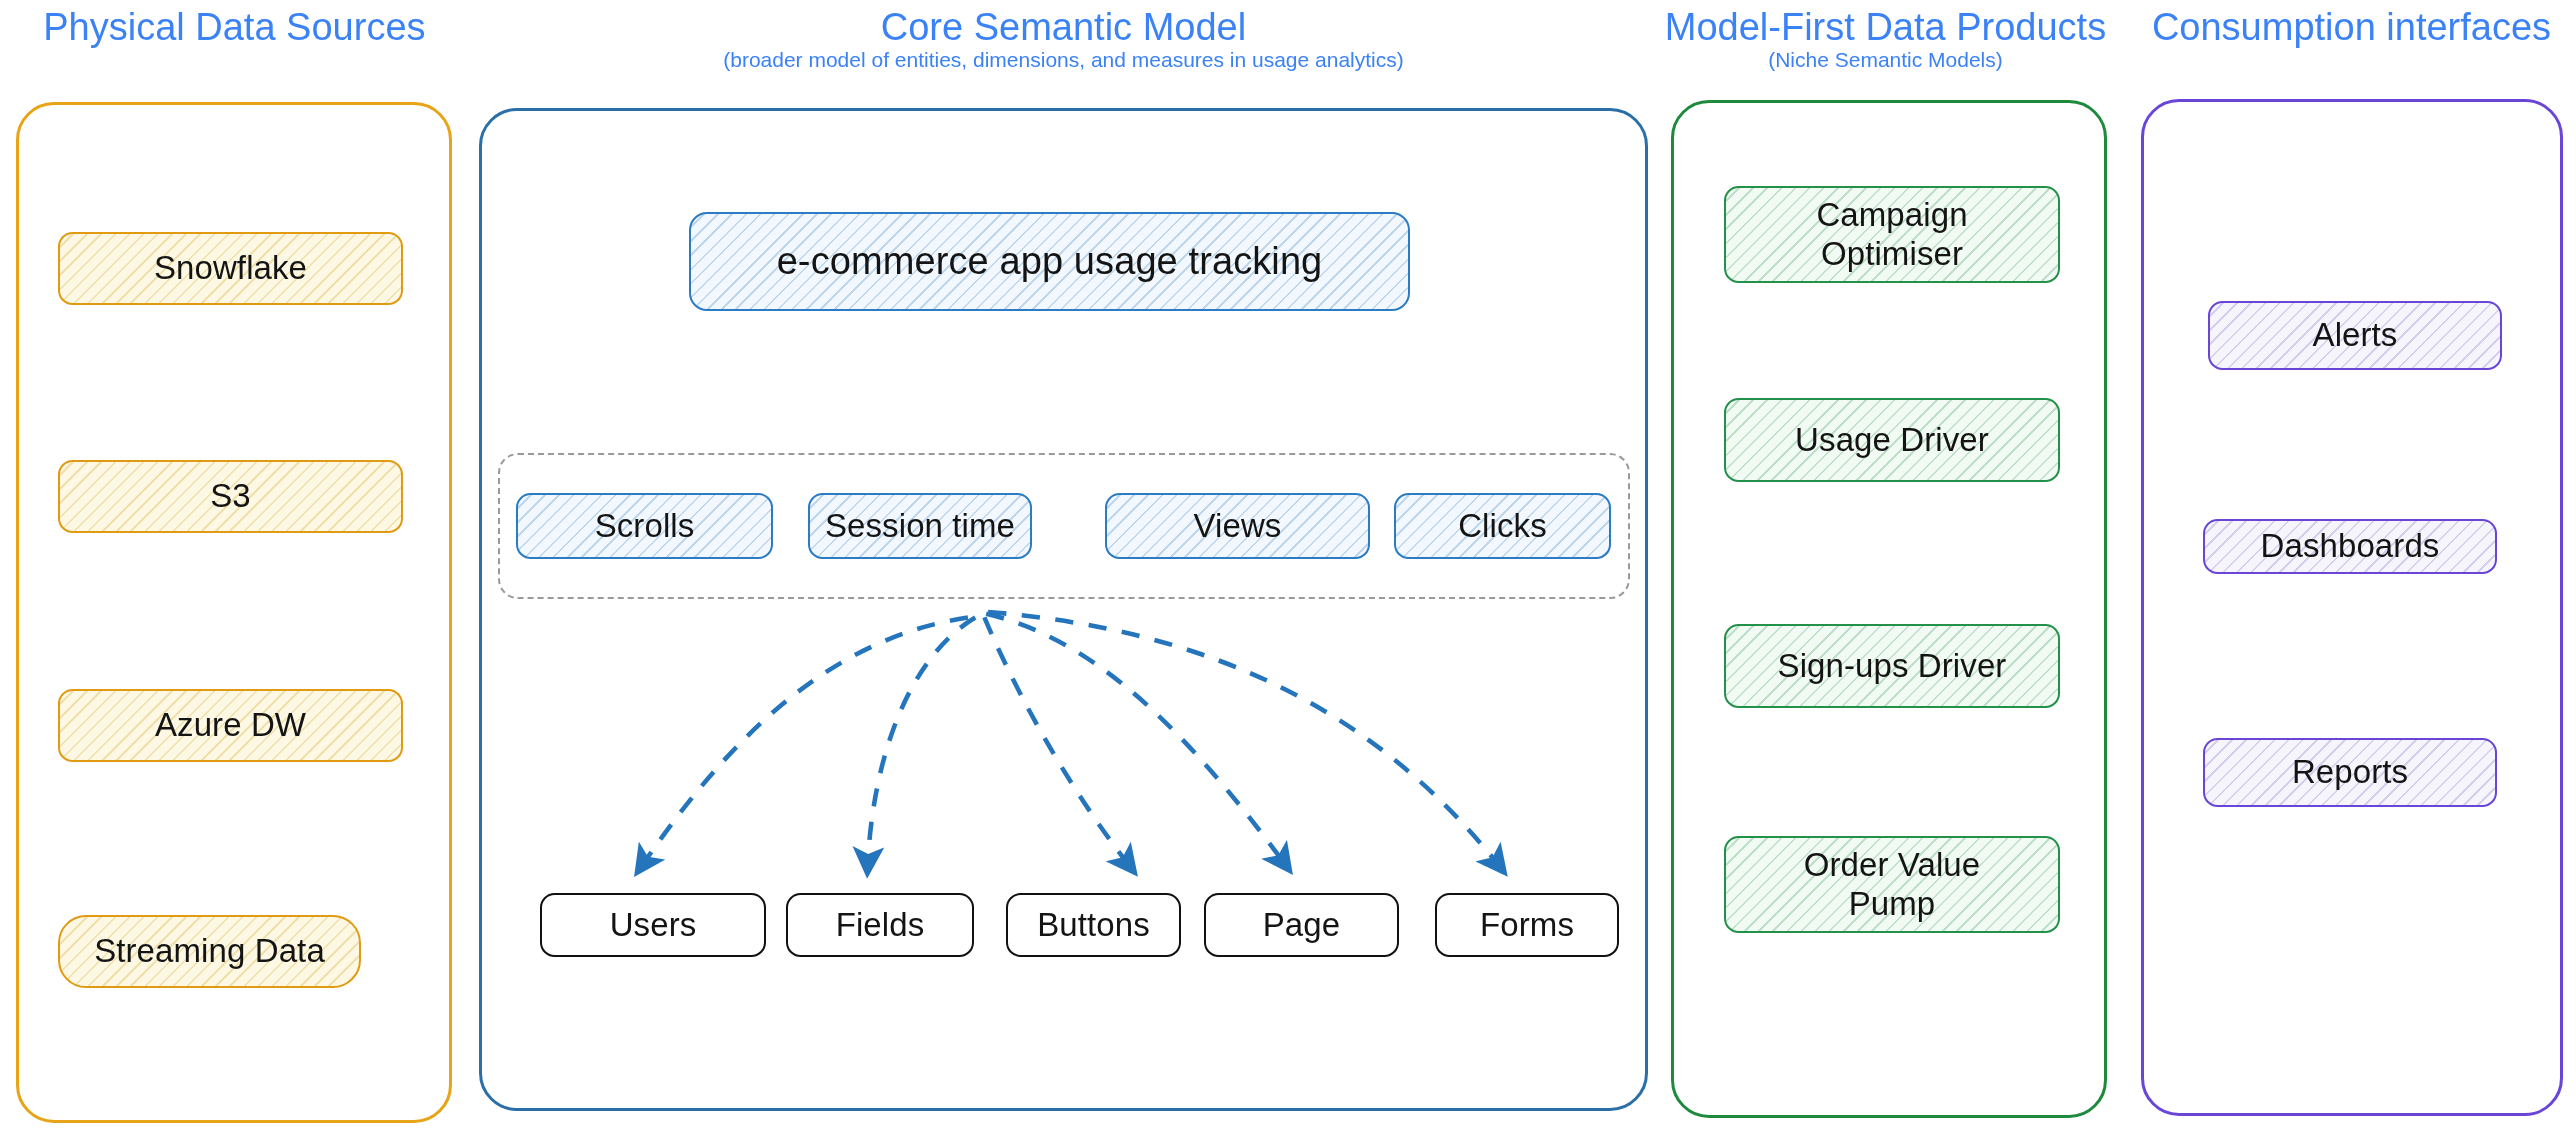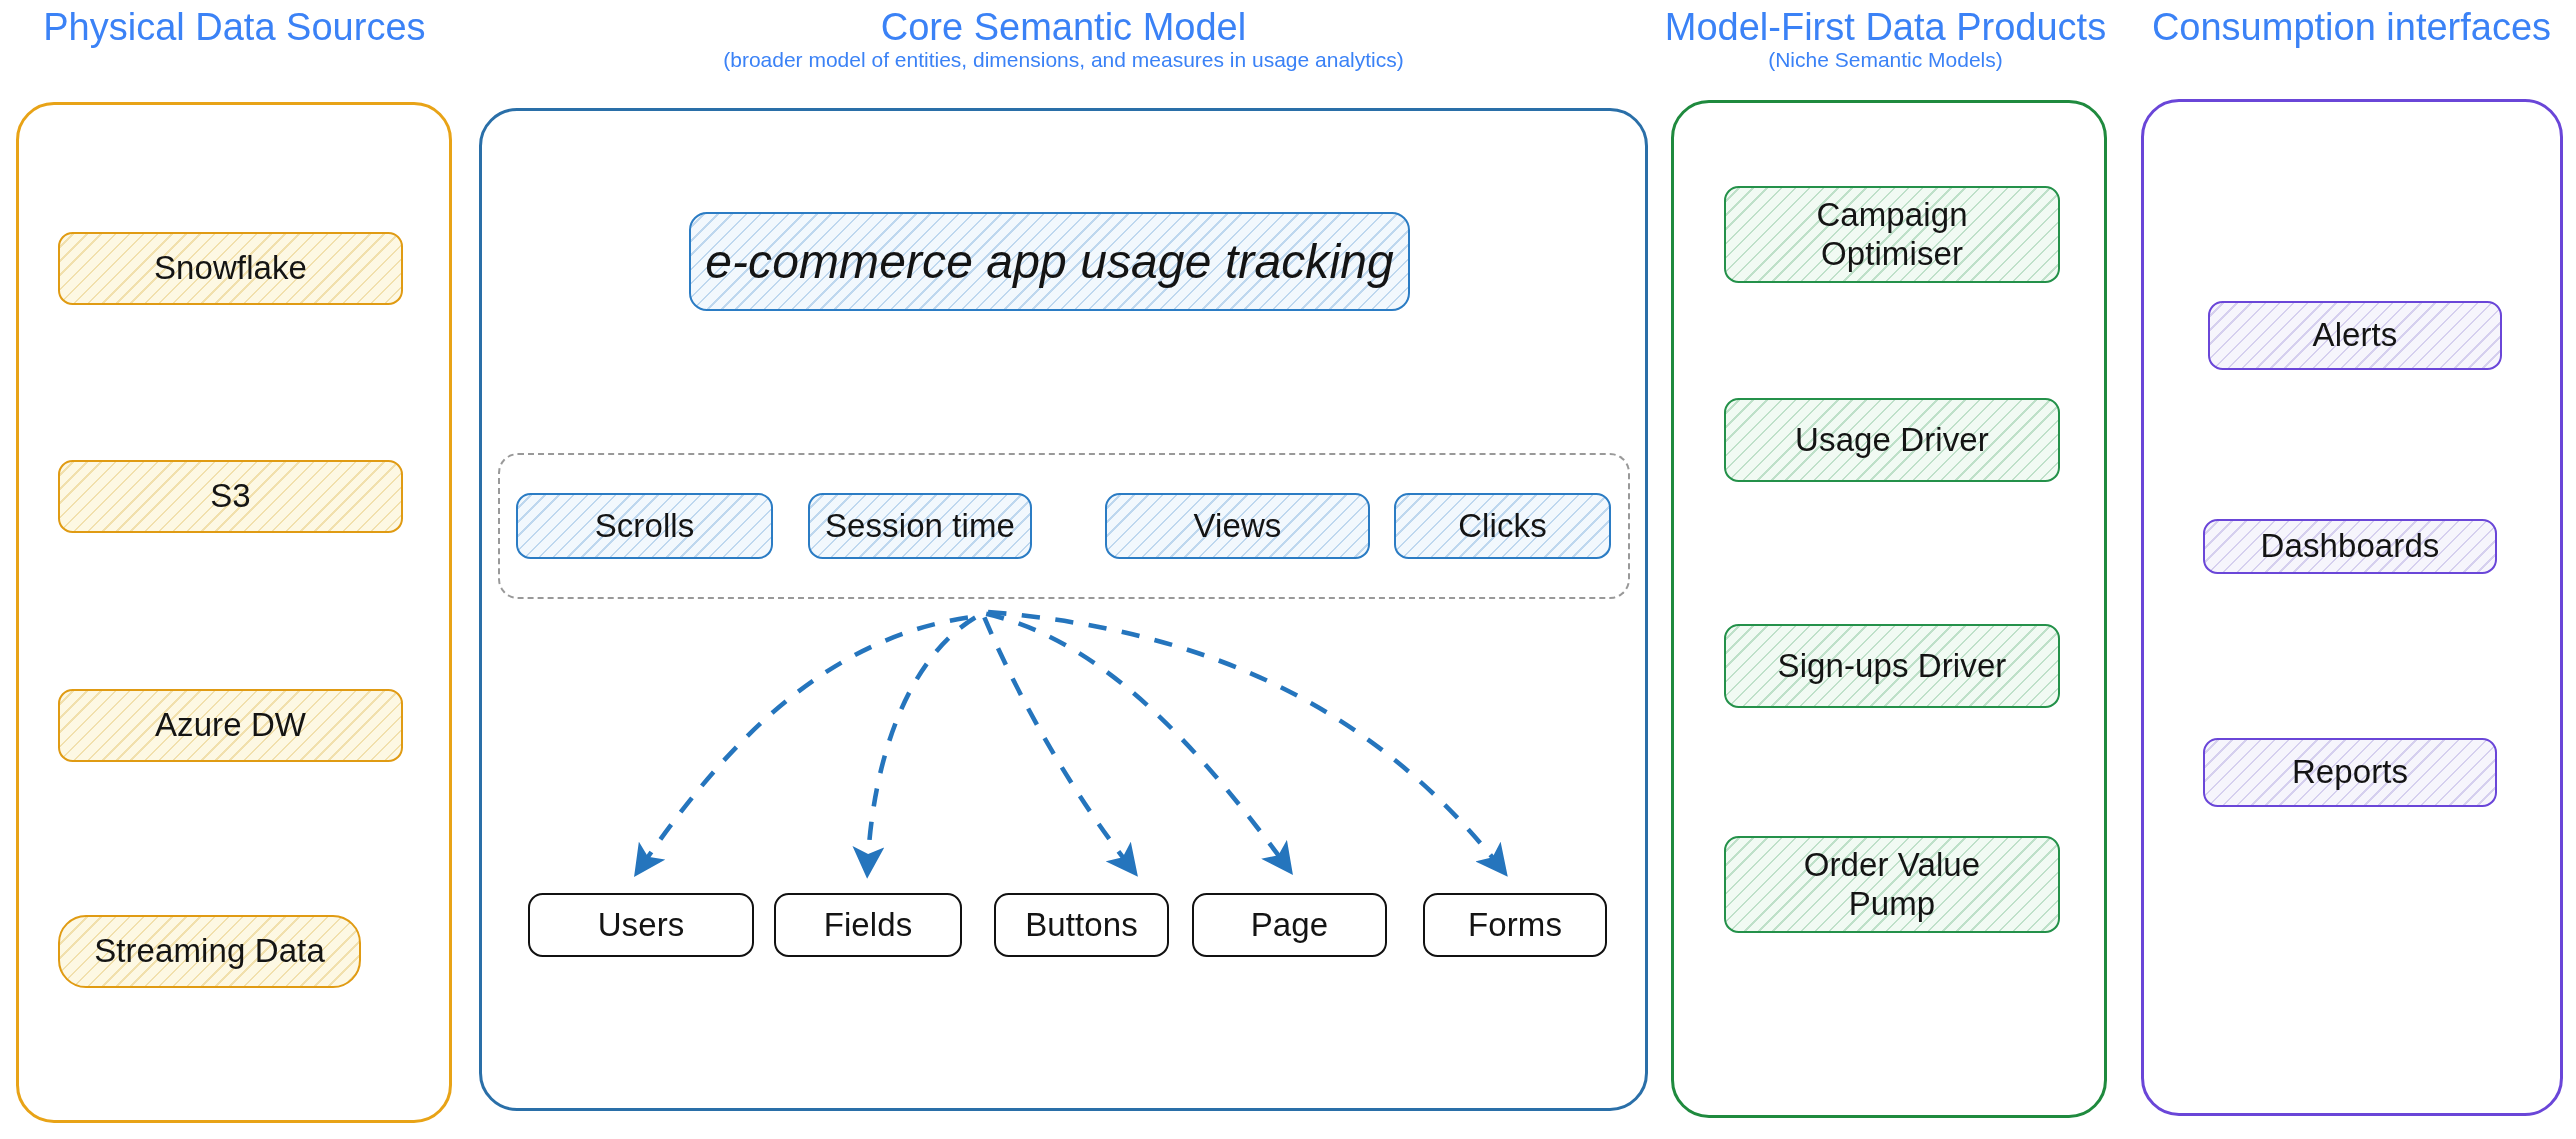--- a/index.html
+++ b/index.html
@@ -101,24 +101,25 @@
       135deg,
       rgba(120,100,200,0.00) 0px,
       rgba(120,100,200,0.00) 8.2px,
       rgba(120,100,200,0.26) 8.2px,
       rgba(120,100,200,0.26) 10px);
   }
 
   .node.plain {
     border: 2.7px solid #111111;
     background: #ffffff;
-  }
-
-  
-  .node.hero { font-size: 48px; border-radius: 18px; font-style: italic; }
+    margin-left: 12px;
+  }
+
+  
+  .node.hero { font-size: 38px; border-radius: 18px; }
 
   
   .dashed-group {
     position: absolute;
     box-sizing: border-box;
     border: 2.7px dashed #999999;
     border-radius: 20px;
     background: transparent;
   }
 

